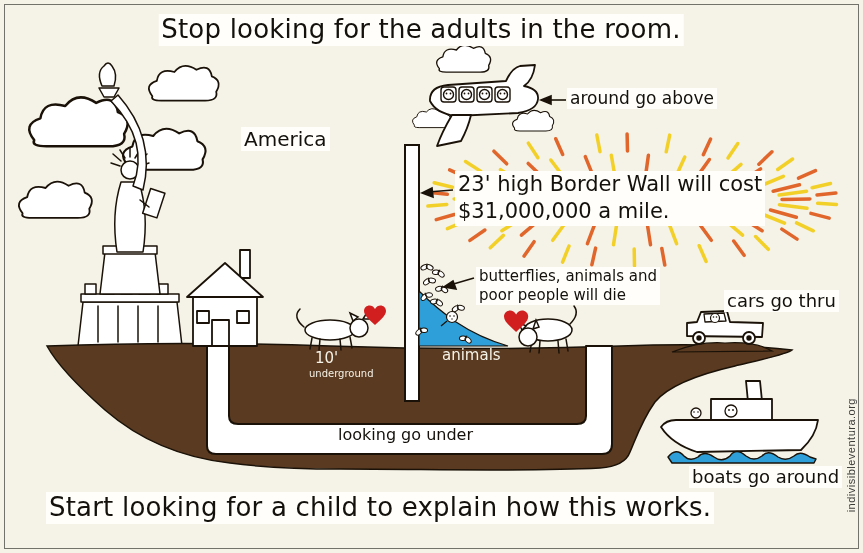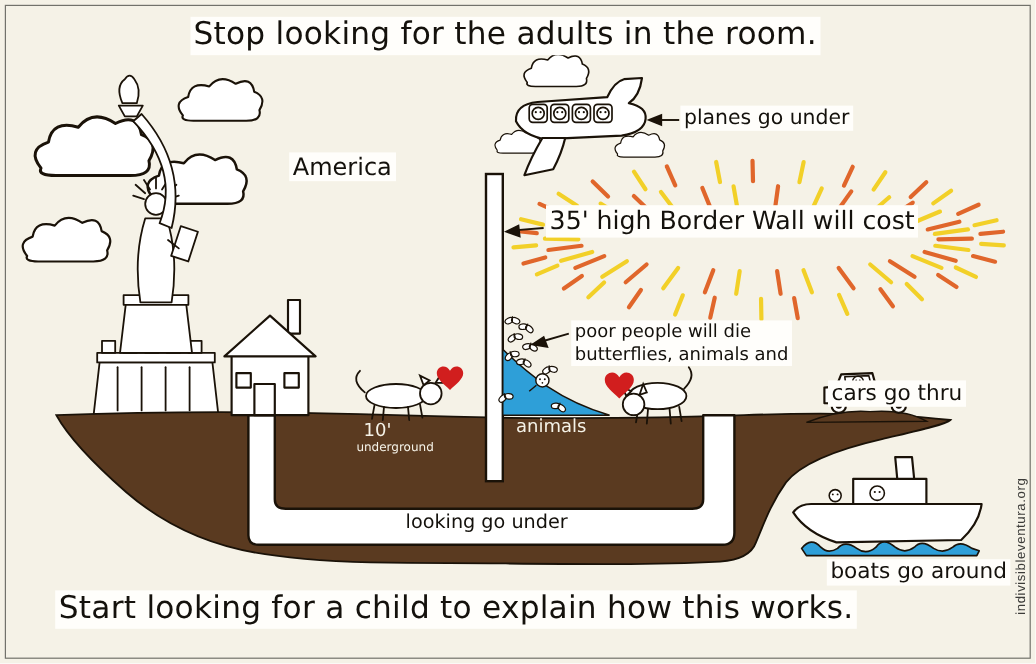--- a/index.html
+++ b/index.html
@@ -3,29 +3,29 @@
 <meta charset="utf-8">
 <style>
   html,body{margin:0;padding:0;background:#fff;}
   .canvas{position:relative;width:863px;height:553px;background:var(--background,#f5f2e7);
           font-family:"DejaVu Sans","Liberation Sans",sans-serif;overflow:hidden;}
   .frame{position:absolute;inset:4px;border:1px solid #72726b;pointer-events:none;z-index:40;}
   svg.art{position:absolute;left:0;top:0;z-index:1;}
   .lbl{position:absolute;z-index:10;color:#14110c;background:#fffefb;padding:0 3px;
        white-space:nowrap;line-height:1.22;}
   .nobg{background:transparent;padding:0;}
-  .cream{color:var(--background,#f5f2e7);background:transparent;padding:0;}
+  .cream{color:var(--background,#f5f2e7);background:transparent;padding:0;margin-left:12px;}
   .title{font-size:26px;letter-spacing:.2px;}
   .toptitle{left:50%;top:14px;transform:translateX(-52%);}
   .bottomtitle{left:46px;top:492px;}
   .america{left:241px;top:127px;font-size:20px;}
   .planes{left:567px;top:88px;font-size:17px;}
   .wallcost{left:455px;top:171px;font-size:21px;line-height:1.3;}
   .bflylbl{left:476px;top:267px;font-size:15px;line-height:1.25;}
-  .cars{left:690px;top:290px;font-size:18px;margin-top:27px;}
+  .cars{left:724px;top:290px;font-size:18px;}
   .under1{left:303px;top:349px;font-size:15px;}
   .under2{left:297px;top:368px;font-size:10px;}
   .flooding{left:430px;top:346px;font-size:15px;}
   .tunnels{left:338px;top:425px;font-size:16px;background:transparent;}
   .boats{left:689px;top:466px;font-size:18px;}
   .watermark{position:absolute;right:6px;top:398px;z-index:10;font-size:11px;color:#3b3b38;
              background:transparent;writing-mode:vertical-rl;transform:rotate(180deg);
              letter-spacing:.5px;font-family:"Liberation Sans","DejaVu Sans",sans-serif;}
 </style>
 </head>
@@ -293,29 +293,30 @@
       </g>
       <g>
         <line x1="450" y1="285" x2="474" y2="278"></line>
         <polygon points="444,287 453,281 456,289"></polygon>
       </g>
     </g>
   </svg>
 
   <div class="lbl america">America</div>
   <div class="lbl title toptitle">Stop looking for the adults in the room.</div>
-  <div class="lbl planes">planes go under</div>
+  <div class="lbl planes">around go above</div>
 
   <div class="lbl wallcost">
-    <div>35' high Border Wall will cost</div>
+    <div>23' high Border Wall will cost</div>
+    <div>$31,000,000 a mile.</div>
   </div>
 
   <div class="lbl bflylbl">
+    <div>butterflies, animals and</div>
     <div>poor people will die</div>
-    <div>butterflies, animals and</div>
   </div>
 
   <div class="lbl cars">cars go thru</div>
   <div class="lbl cream under1">10'</div>
   <div class="lbl cream under2">underground</div>
   <div class="lbl cream flooding">animals</div>
   <div class="lbl tunnels nobg">looking go under</div>
   <div class="lbl boats">boats go around</div>
   <div class="lbl title bottomtitle">Start looking for a child to explain how this works.</div>
   <div class="watermark">indivisibleventura.org</div>

